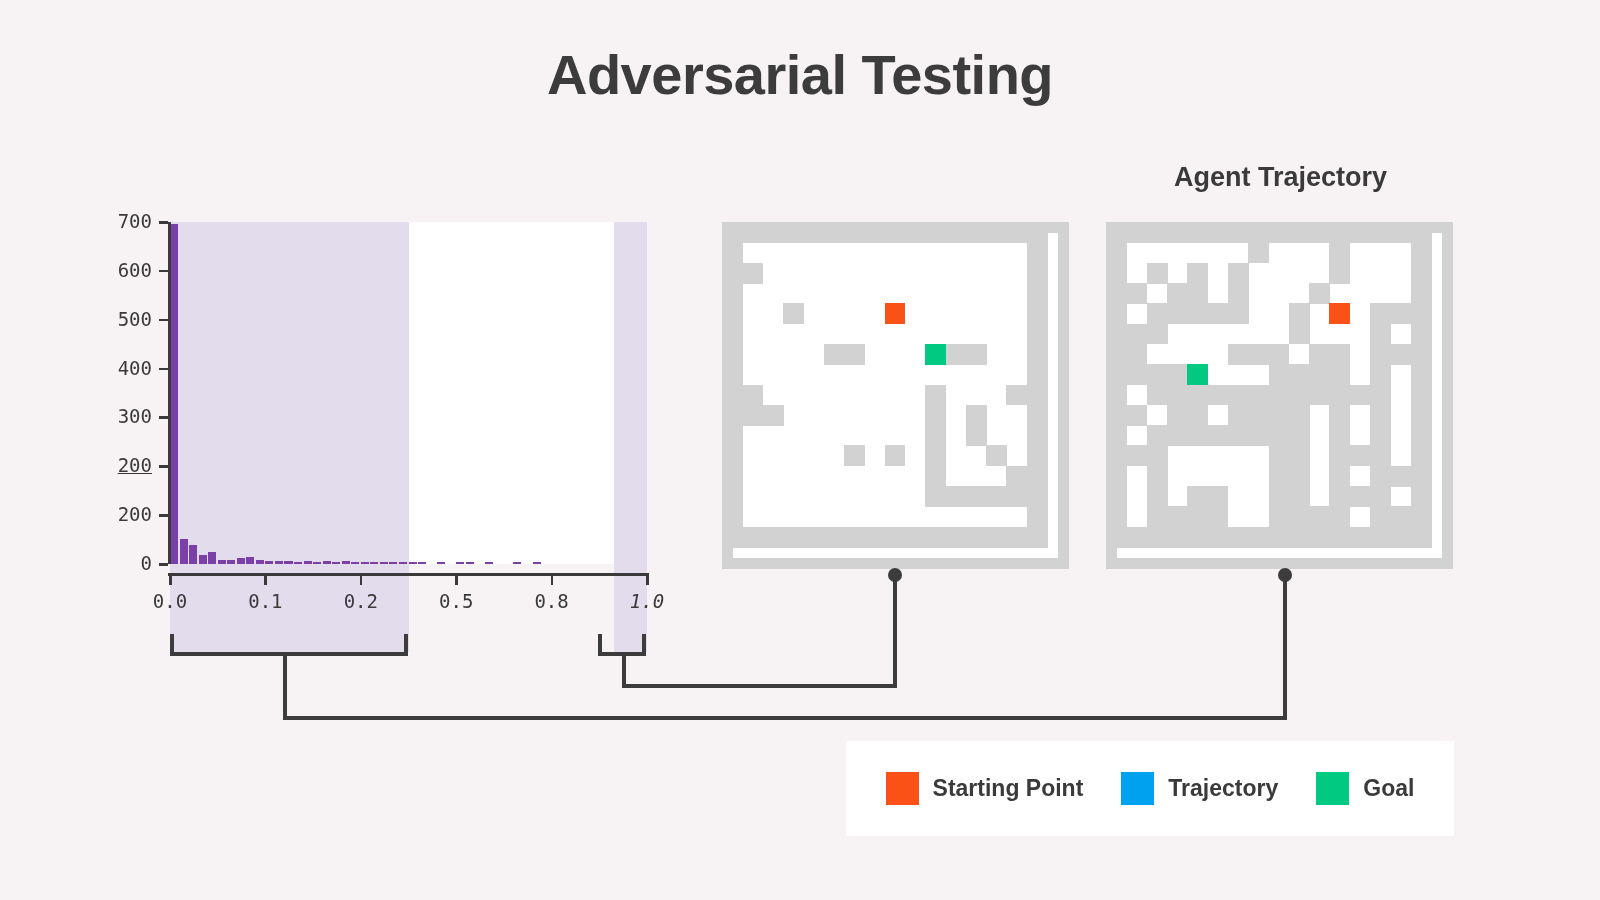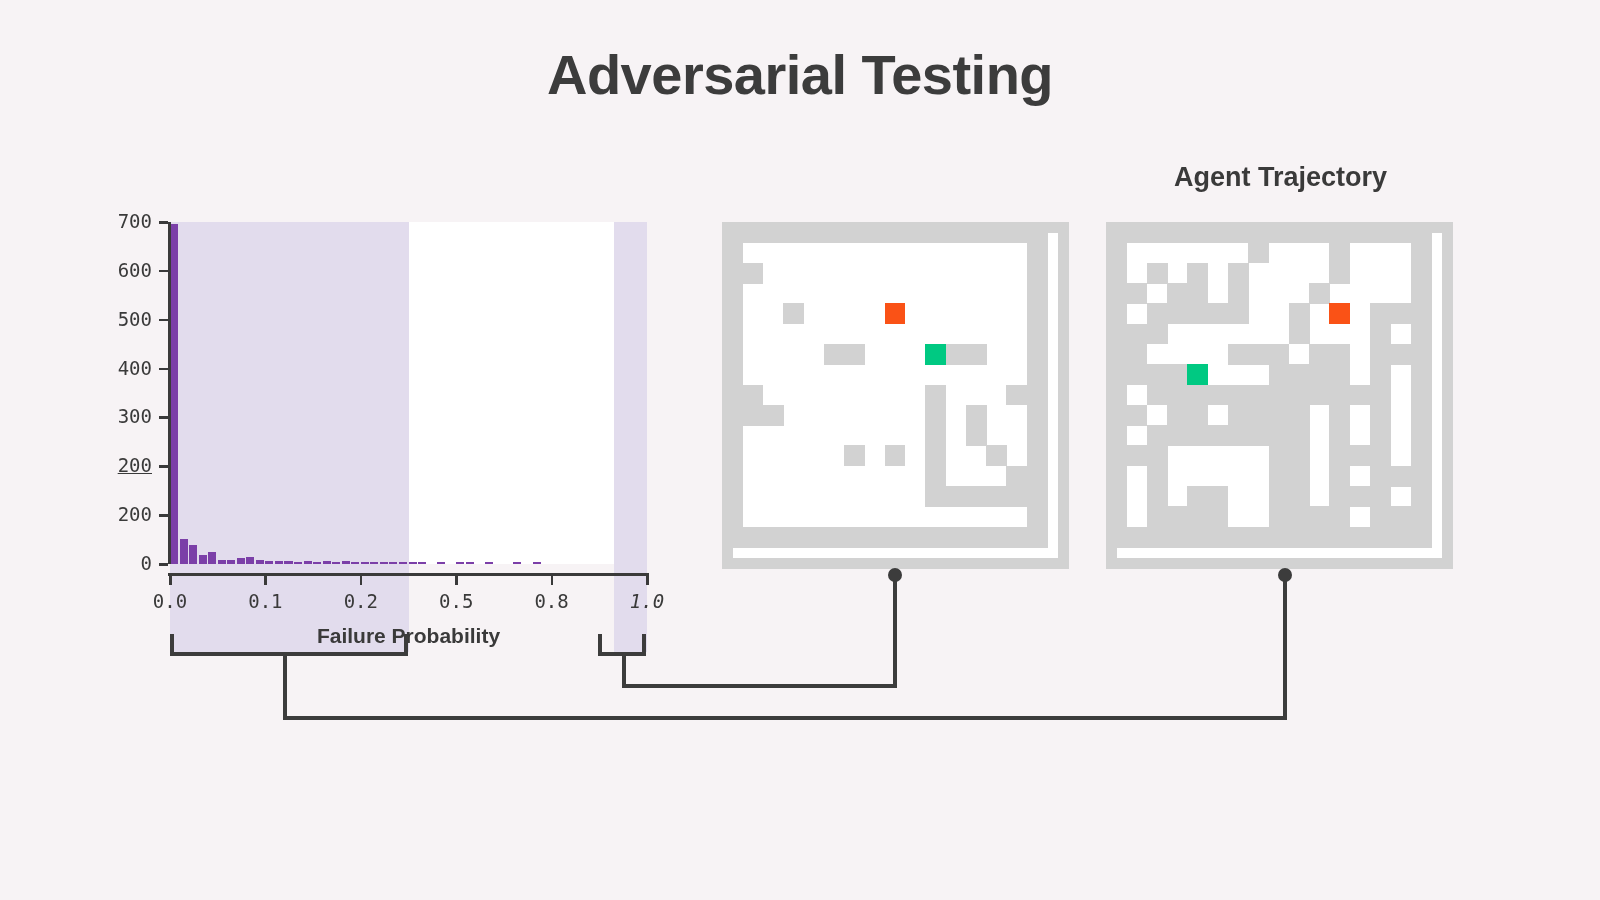--- a/index.html
+++ b/index.html
@@ -146,21 +146,20 @@
         <div class="xtick-label" style="left: 220.4px; top: 590px; width: 90px;">0.1</div>
         <div class="tick" style="left: 359.8px; top: 575px; width: 2.5px; height: 10px;"></div>
         <div class="xtick-label" style="left: 315.8px; top: 590px; width: 90px;">0.2</div>
         <div class="tick" style="left: 455.2px; top: 575px; width: 2.5px; height: 10px;"></div>
         <div class="xtick-label" style="left: 411.2px; top: 590px; width: 90px;">0.5</div>
         <div class="tick" style="left: 550.6px; top: 575px; width: 2.5px; height: 10px;"></div>
         <div class="xtick-label" style="left: 506.6px; top: 590px; width: 90px;">0.8</div>
         <div class="tick" style="left: 646px; top: 575px; width: 2.5px; height: 10px;"></div>
         <div class="xtick-label" style="left: 602px; top: 590px; width: 90px; font-style: italic;">1.0</div>
       </div>
-    <div class="xaxis-label" id="hist-xlabel" style="left: 110px; top: 624px; width: 597px;">Failure Probability</div>
   </div>
 
   <div class="map-frame" id="map1-frame" style="left: 722px; top: 222px; width: 347px; height: 347px;">
     <div class="map-inner" id="map1-inner" style="left: 11px; top: 11px; width: 325px; height: 325px;">
         <div class="cell-wall" style="left: -11px; top: -11px; width: 20.9125px; height: 20.9125px;"></div>
         <div class="cell-wall" style="left: 9.3125px; top: -11px; width: 20.9125px; height: 20.9125px;"></div>
         <div class="cell-wall" style="left: 29.625px; top: -11px; width: 20.9125px; height: 20.9125px;"></div>
         <div class="cell-wall" style="left: 49.9375px; top: -11px; width: 20.9125px; height: 20.9125px;"></div>
         <div class="cell-wall" style="left: 70.25px; top: -11px; width: 20.9125px; height: 20.9125px;"></div>
         <div class="cell-wall" style="left: 90.5625px; top: -11px; width: 20.9125px; height: 20.9125px;"></div>
@@ -428,14 +427,30 @@
       <div class="conn" style="left: 622px; top: 652px; width: 4px; height: 32px;"></div>
       <div class="conn" style="left: 622px; top: 684px; width: 273px; height: 4px;"></div>
       <div class="conn" style="left: 893px; top: 575px; width: 4px; height: 113px;"></div>
       <div class="conn-dot" style="left: 888px; top: 568px; width: 14px; height: 14px;"></div>
       <div class="conn" style="left: 283px; top: 652px; width: 4px; height: 64px;"></div>
       <div class="conn" style="left: 283px; top: 716px; width: 1002px; height: 4px;"></div>
       <div class="conn" style="left: 1283px; top: 575px; width: 4px; height: 145px;"></div>
       <div class="conn-dot" style="left: 1278px; top: 568px; width: 14px; height: 14px;"></div>
     </div>
 
+  <div id="legend-box">
+      <div class="legend-item">
+        <div class="legend-swatch" style="background: rgb(250, 82, 22);"></div>
+        <div class="legend-label">Starting Point</div>
+      </div>
+      <div class="legend-gap"></div>
+      <div class="legend-item">
+        <div class="legend-swatch" style="background: rgb(0, 162, 240);"></div>
+        <div class="legend-label">Trajectory</div>
+      </div>
+      <div class="legend-gap"></div>
+      <div class="legend-item">
+        <div class="legend-swatch" style="background: rgb(0, 201, 130);"></div>
+        <div class="legend-label">Goal</div>
+      </div>
+    </div>
 
 </div>
 
 </body></html>

